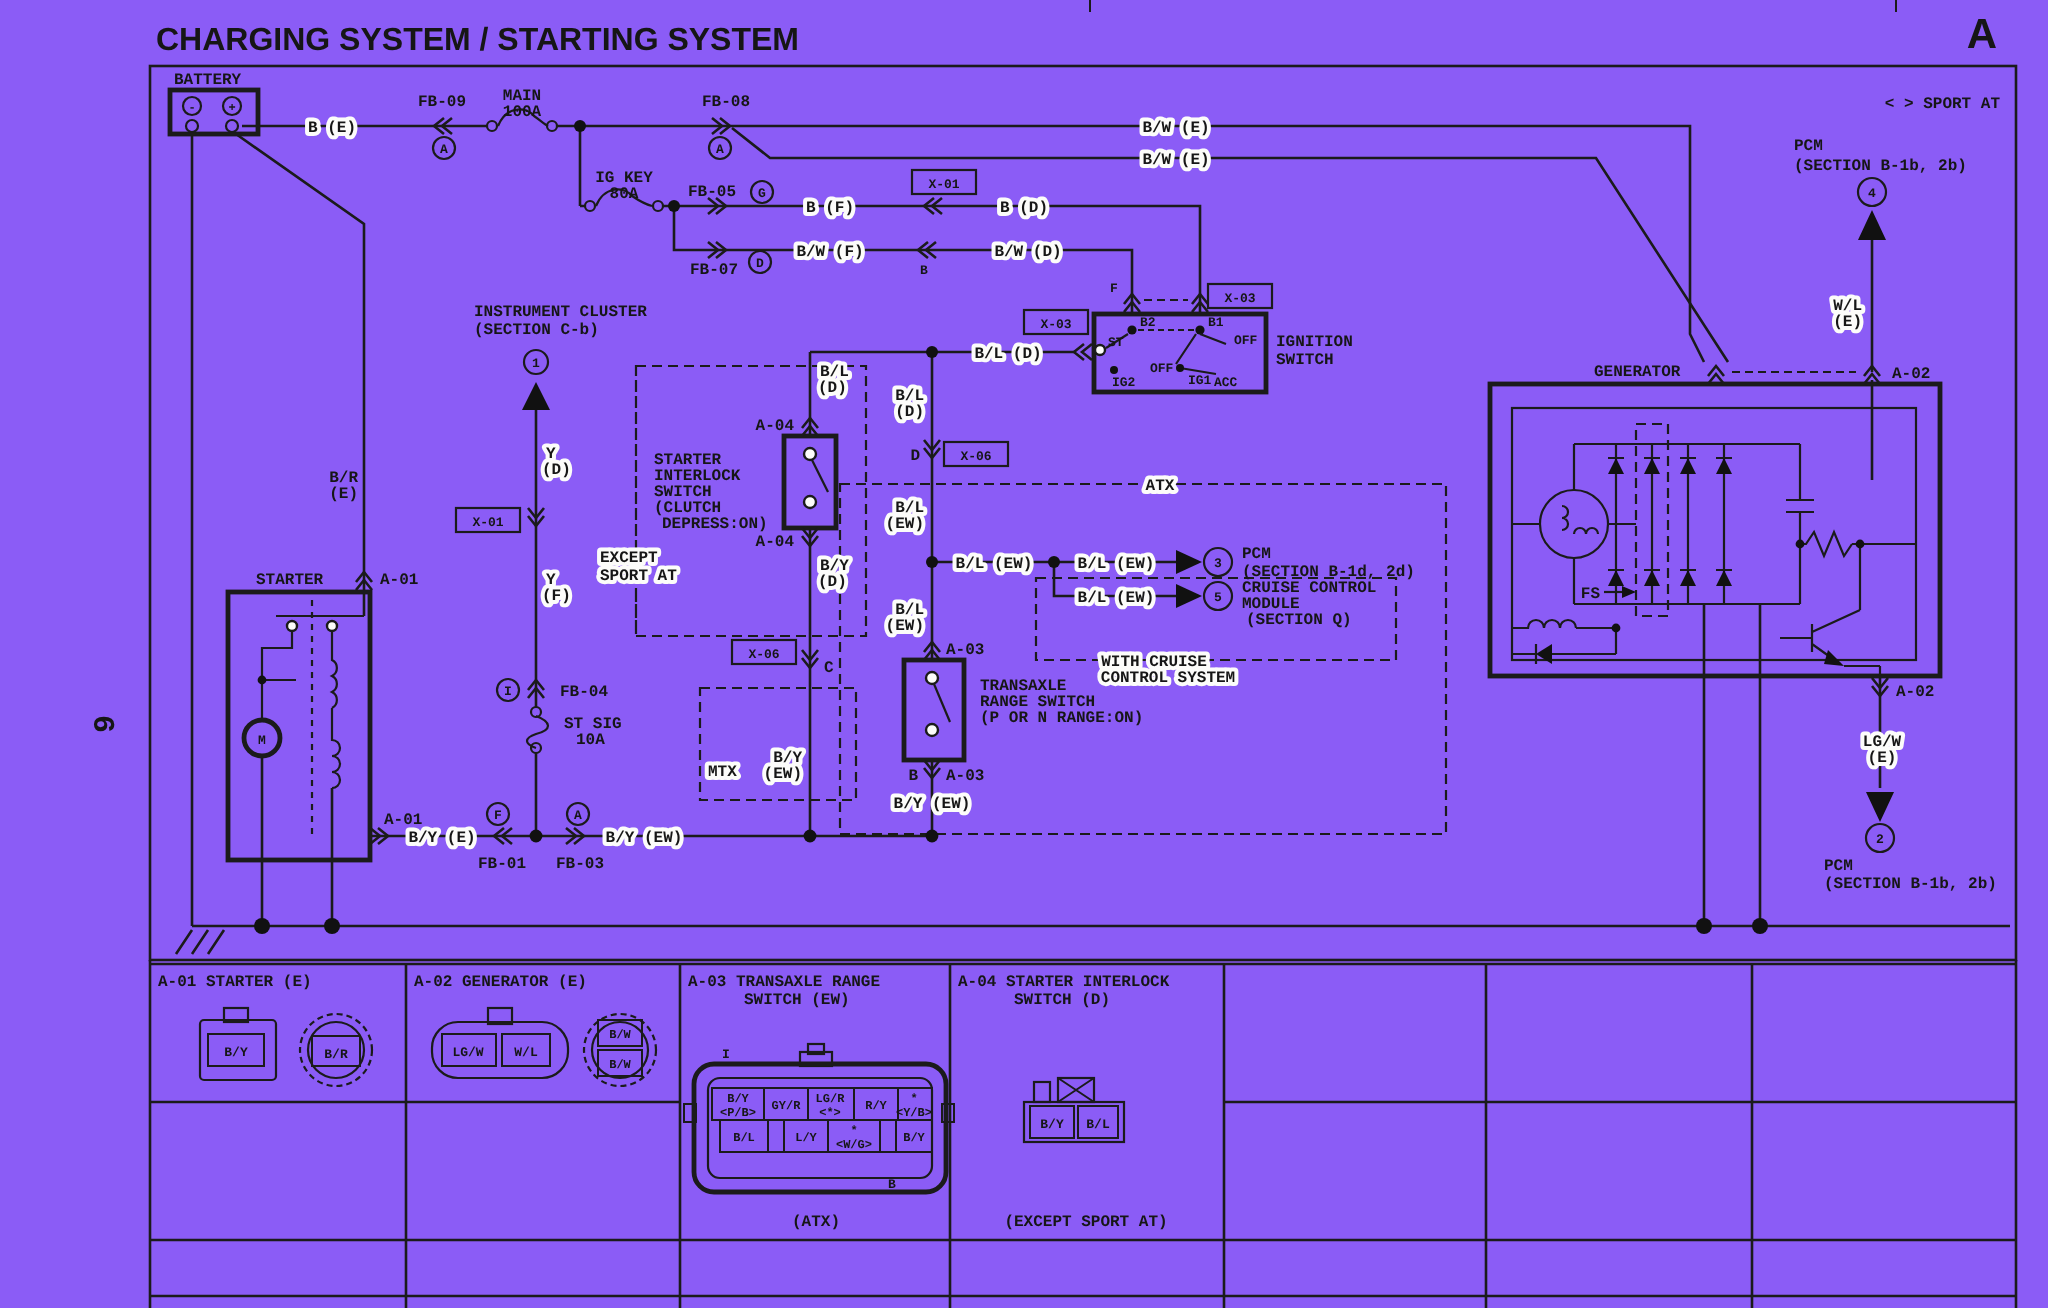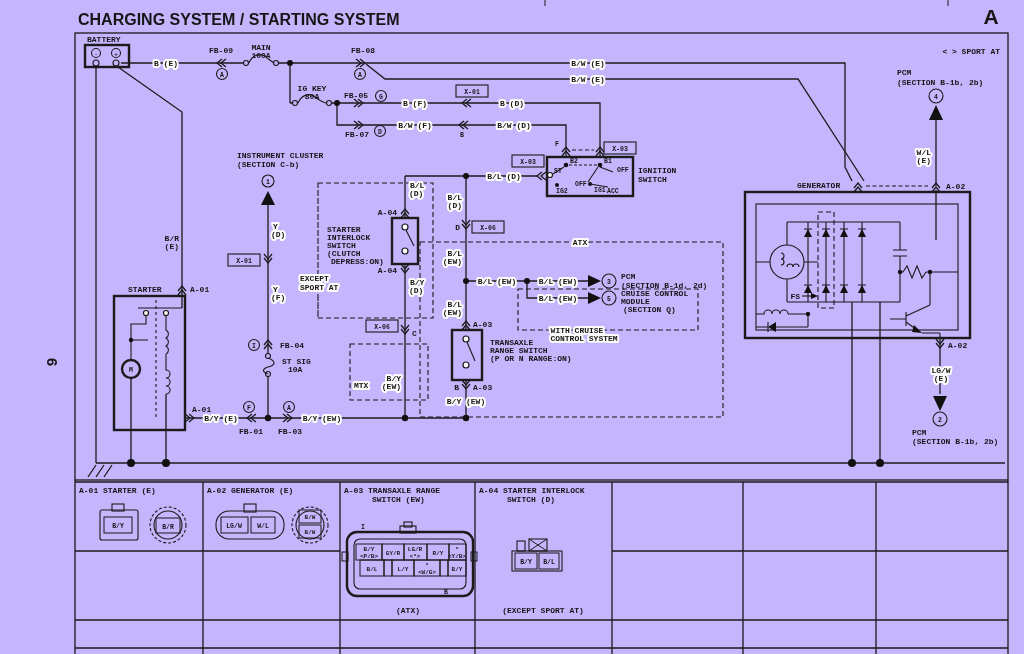--- a/index.html
+++ b/index.html
@@ -1,16 +1,16 @@
 <!DOCTYPE html>
 <html><head>
 <meta charset="utf-8">
 <style>
   html,body{margin:0;padding:0;background:#e8e8e4;}
-  .page{position:relative;width:1024px;height:654px;background:#c4b5fd;overflow:hidden;}
+  .page{position:relative;width:1024px;height:654px;background:#8b5cf6;overflow:hidden;}
   svg{position:absolute;left:0;top:0;}
   text{font:bold 8px "Liberation Mono","DejaVu Sans Mono",monospace;fill:#161616;}
   .ttl{font:bold 16px "Liberation Sans",sans-serif;}
   .big{font:bold 21px "Liberation Sans",sans-serif;}
   .tab9{font:bold 15px "Liberation Mono",monospace;}
   .mid{text-anchor:middle;}
   .end{text-anchor:end;}
   .sm{font-size:6.5px;}
   .xs{font-size:6px;}
   .hl{paint-order:stroke;stroke:#fcfcfa;stroke-width:4px;stroke-linejoin:round;}

